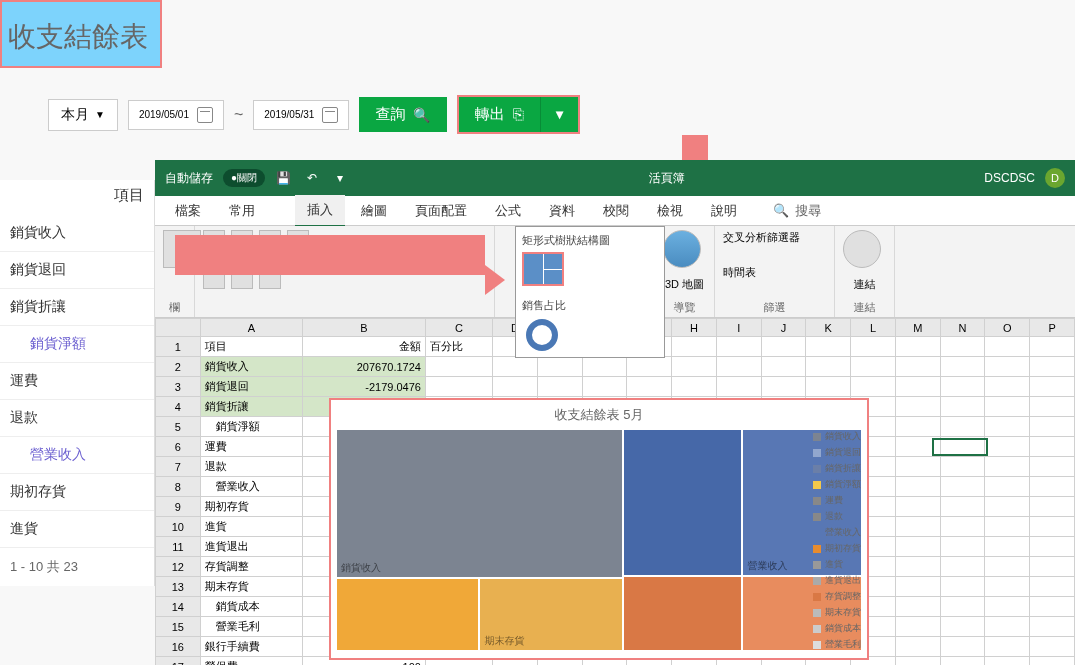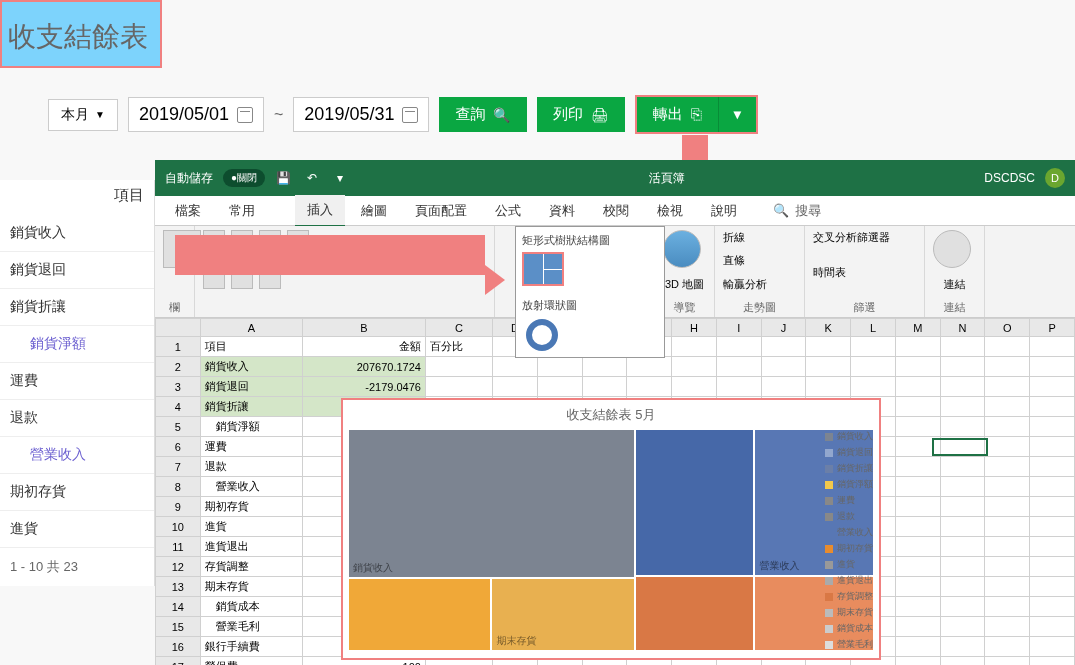--- a/index.html
+++ b/index.html
@@ -6,21 +6,21 @@
 body { background: #f8f8f8; width: 1075px; height: 665px; position: relative; overflow: hidden; }
 
 
 .page-title-box { position: absolute; top: 0; left: 0; border: 2px solid #f08080; padding: 16px 12px 10px 6px; background: #7dd3fc; }
 .page-title { font-size: 28px; color: #666; font-weight: 400; }
 
 
 .filter-bar { position: absolute; top: 95px; left: 48px; display: flex; gap: 10px; align-items: center; }
 .dropdown { background: #fff; border: 1px solid #ccc; padding: 6px 12px; font-size: 14px; display: flex; align-items: center; gap: 6px; }
 .dropdown .caret { font-size: 10px; }
-.date-input { background: #fff; border: 1px solid #ccc; padding: 6px 10px; font-size: 18px; display: flex; align-items: center; gap: 8px; }
+.date-input { background: #fff; border: 1px solid #ccc; padding: 6px 10px; font-size: 10px; display: flex; align-items: center; gap: 8px; }
 .date-icon { width: 16px; height: 16px; border: 1px solid #888; border-radius: 2px; position: relative; }
 .date-icon::before { content: ""; position: absolute; top: 3px; left: 2px; right: 2px; height: 1px; background: #888; }
 .tilde { color: #666; }
 .green-btn { background: #0aa742; color: #fff; border: none; padding: 8px 16px; font-size: 15px; display: flex; align-items: center; gap: 8px; cursor: pointer; }
 .green-btn .btn-icon { font-size: 14px; }
 .export-group { display: flex; border: 2px solid #f08080; }
 .export-group .green-btn { border-right: 1px solid #088c37; }
 .export-group .caret-btn { background: #0aa742; color: #fff; border: none; padding: 8px 12px; cursor: pointer; }
 
 
@@ -71,21 +71,21 @@
 
 .sheet { position: absolute; top: 158px; left: 0; width: 920px; background: #fff; font-size: 11px; }
 .sheet table { border-collapse: collapse; width: 100%; }
 .sheet th, .sheet td { border: 1px solid #d0d0d0; padding: 2px 4px; height: 18px; text-align: left; white-space: nowrap; }
 .sheet th { background: #e8e8e8; font-weight: normal; text-align: center; width: 28px; }
 .sheet .colhead { background: #e8e8e8; text-align: center; }
 .sheet .num { text-align: right; }
 .sheet .sel { background: #d4e6c8; }
 
 
-.chart-box { position: absolute; top: 398px; left: 329px; width: 540px; height: 262px; border: 2px solid #f08080; background: #fff; z-index: 8; margin-left: 12px; }
+.chart-box { position: absolute; top: 398px; left: 329px; width: 540px; height: 262px; border: 2px solid #f08080; background: #fff; z-index: 8; }
 .chart-title { font-size: 13px; text-align: center; color: #666; padding: 6px; }
 .treemap { display: flex; height: 220px; padding: 0 6px; gap: 2px; }
 .tm-left { flex: 1.2; display: flex; flex-direction: column; gap: 2px; }
 .tm-right { flex: 1; display: flex; flex-direction: column; gap: 2px; }
 .tm-block { position: relative; color: #fff; font-size: 10px; padding: 2px 4px; }
 .tm-label { position: absolute; bottom: 2px; left: 4px; color: rgba(0,0,0,0.5); font-size: 10px; }
 .legend { position: absolute; right: 6px; top: 30px; font-size: 9px; color: #666; }
 .legend-item { display: flex; align-items: center; gap: 4px; margin-bottom: 3px; }
 .legend-sw { width: 8px; height: 8px; }
 
@@ -108,24 +108,20 @@
     <span class="date-icon"></span>
   </div>
   <span class="tilde">~</span>
   <div class="date-input">
     <span>2019/05/31</span>
     <span class="date-icon"></span>
   </div>
   <button class="green-btn">
     <span>查詢</span>
     <span class="btn-icon">🔍</span>
-  </button>
-  <button class="green-btn">
-    <span>列印</span>
-    <span class="btn-icon">🖨</span>
   </button>
   <div class="export-group">
     <button class="green-btn">
       <span>轉出</span>
       <span class="btn-icon">⎘</span>
     </button>
     <button class="caret-btn">▼</button>
   </div>
 </div>
 
@@ -196,33 +192,27 @@
       <div class="ribbon-icons">
         <div class="r-icon"></div>
         <div class="r-icon"></div>
         <div class="r-icon"></div>
       </div>
       <div class="ribbon-group-label">&nbsp;</div>
     </div>
     <div class="chart-dropdown-area">
       <div class="chart-opt-title">矩形式樹狀結構圖</div>
       <span class="treemap-icon"></span>
-      <div class="chart-opt-title" style="margin-top:8px">放射環狀圖</div>
+      <div class="chart-opt-title" style="margin-top:8px">銷售占比</div>
       <div class="sunburst-icon"></div>
     </div>
     <div class="ribbon-group" style="margin-left:160px;width:60px">
       <div class="r-icon big" style="background:linear-gradient(#6bb0e0,#4a8cc0);border-radius:50%"></div>
       <div style="font-size:11px;text-align:center">3D 地圖</div>
       <div class="ribbon-group-label">導覽</div>
-    </div>
-    <div class="ribbon-group" style="width:90px">
-      <div style="font-size:11px"><span>折線</span></div>
-      <div style="font-size:11px"><span>直條</span></div>
-      <div style="font-size:11px"><span>輸贏分析</span></div>
-      <div class="ribbon-group-label">走勢圖</div>
     </div>
     <div class="ribbon-group" style="width:120px">
       <div style="font-size:11px"><span>交叉分析篩選器</span></div>
       <div style="font-size:11px"><span>時間表</span></div>
       <div class="ribbon-group-label">篩選</div>
     </div>
     <div class="ribbon-group" style="width:60px">
       <div class="r-icon big" style="border-radius:50%"></div>
       <div style="font-size:11px;text-align:center">連結</div>
       <div class="ribbon-group-label">連結</div>

